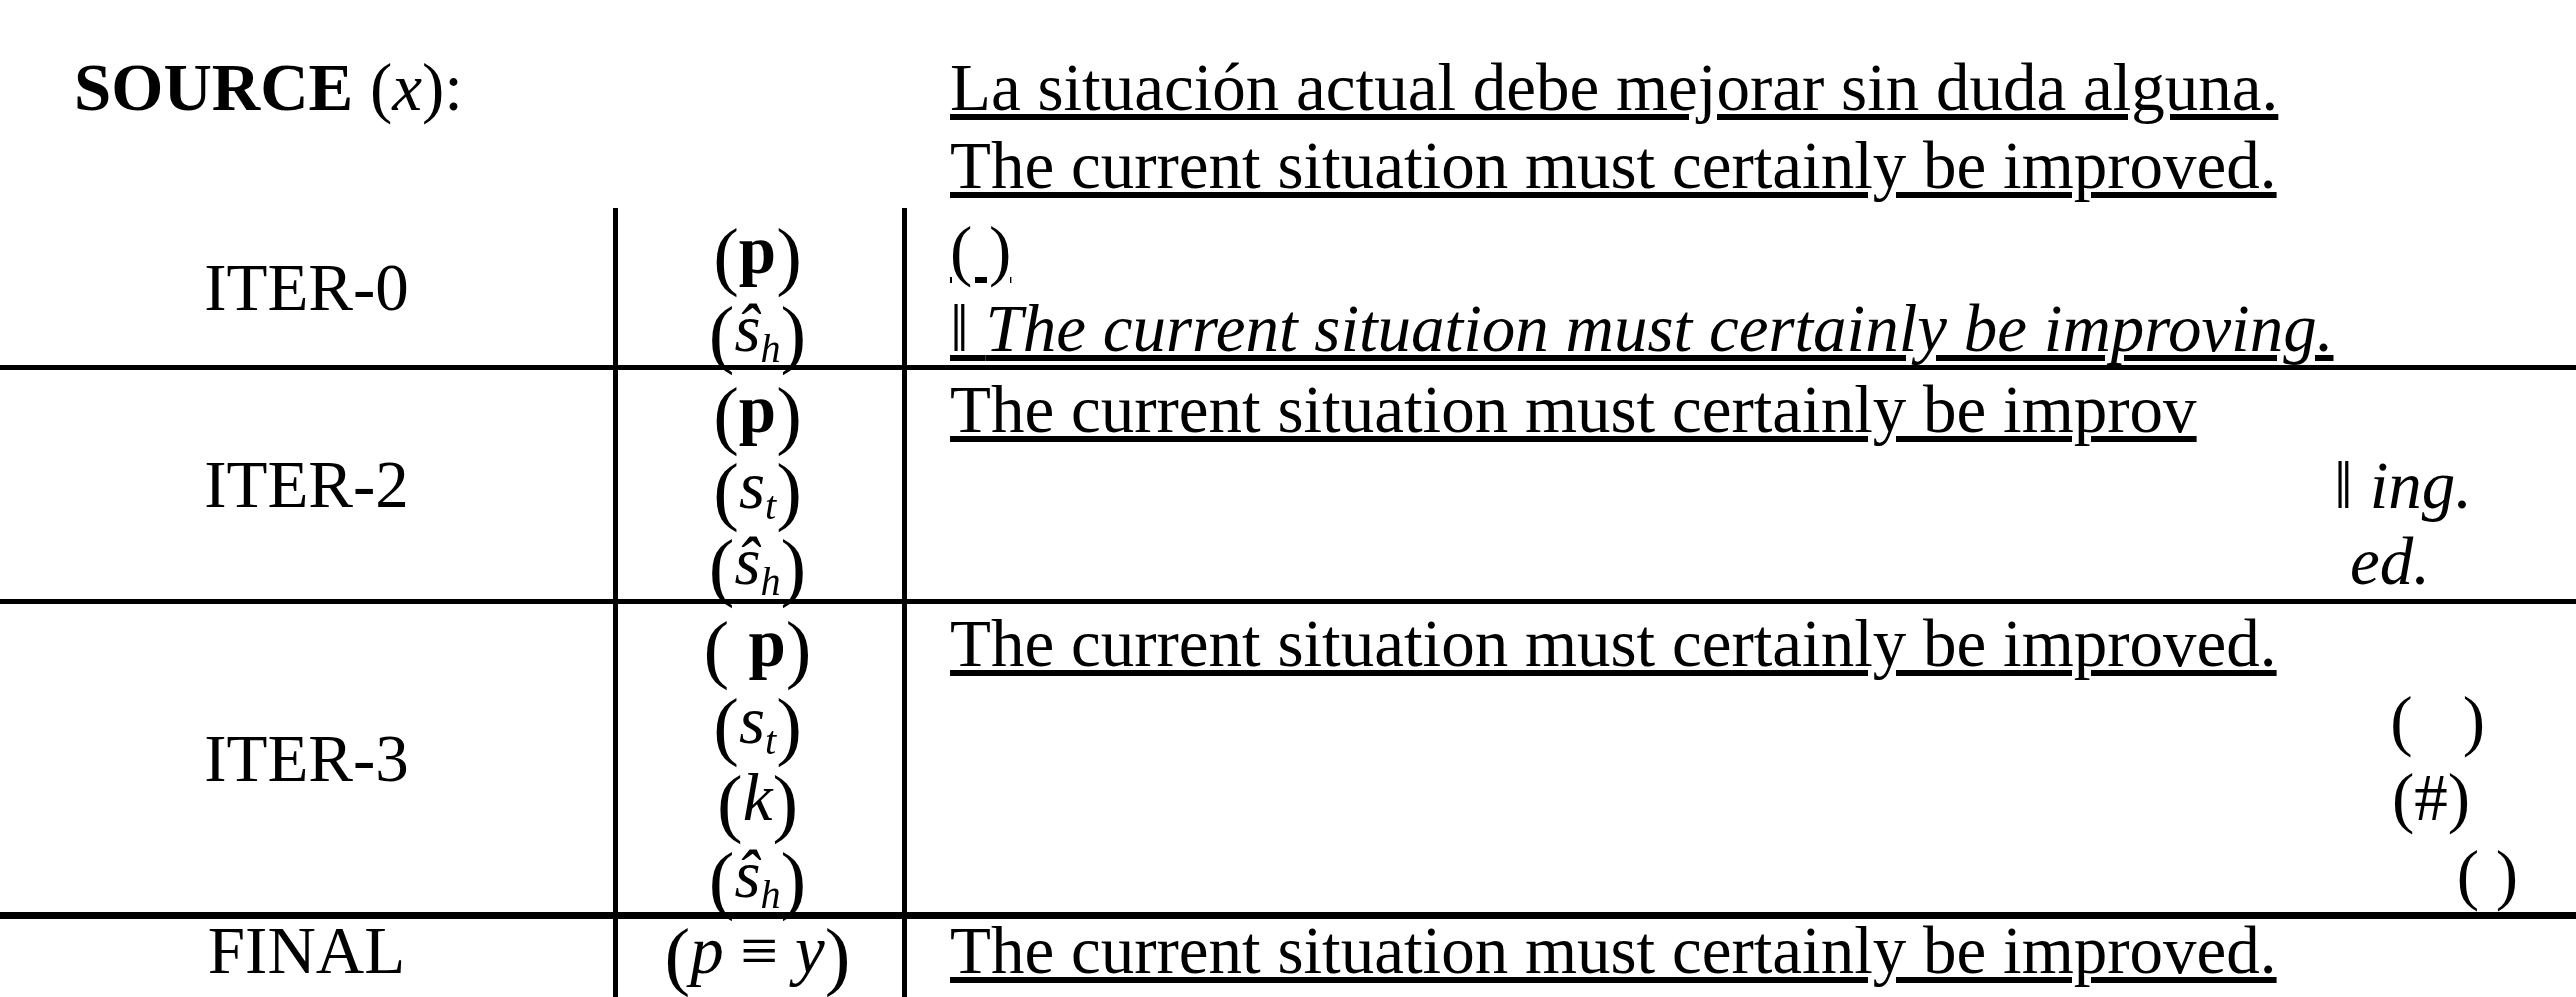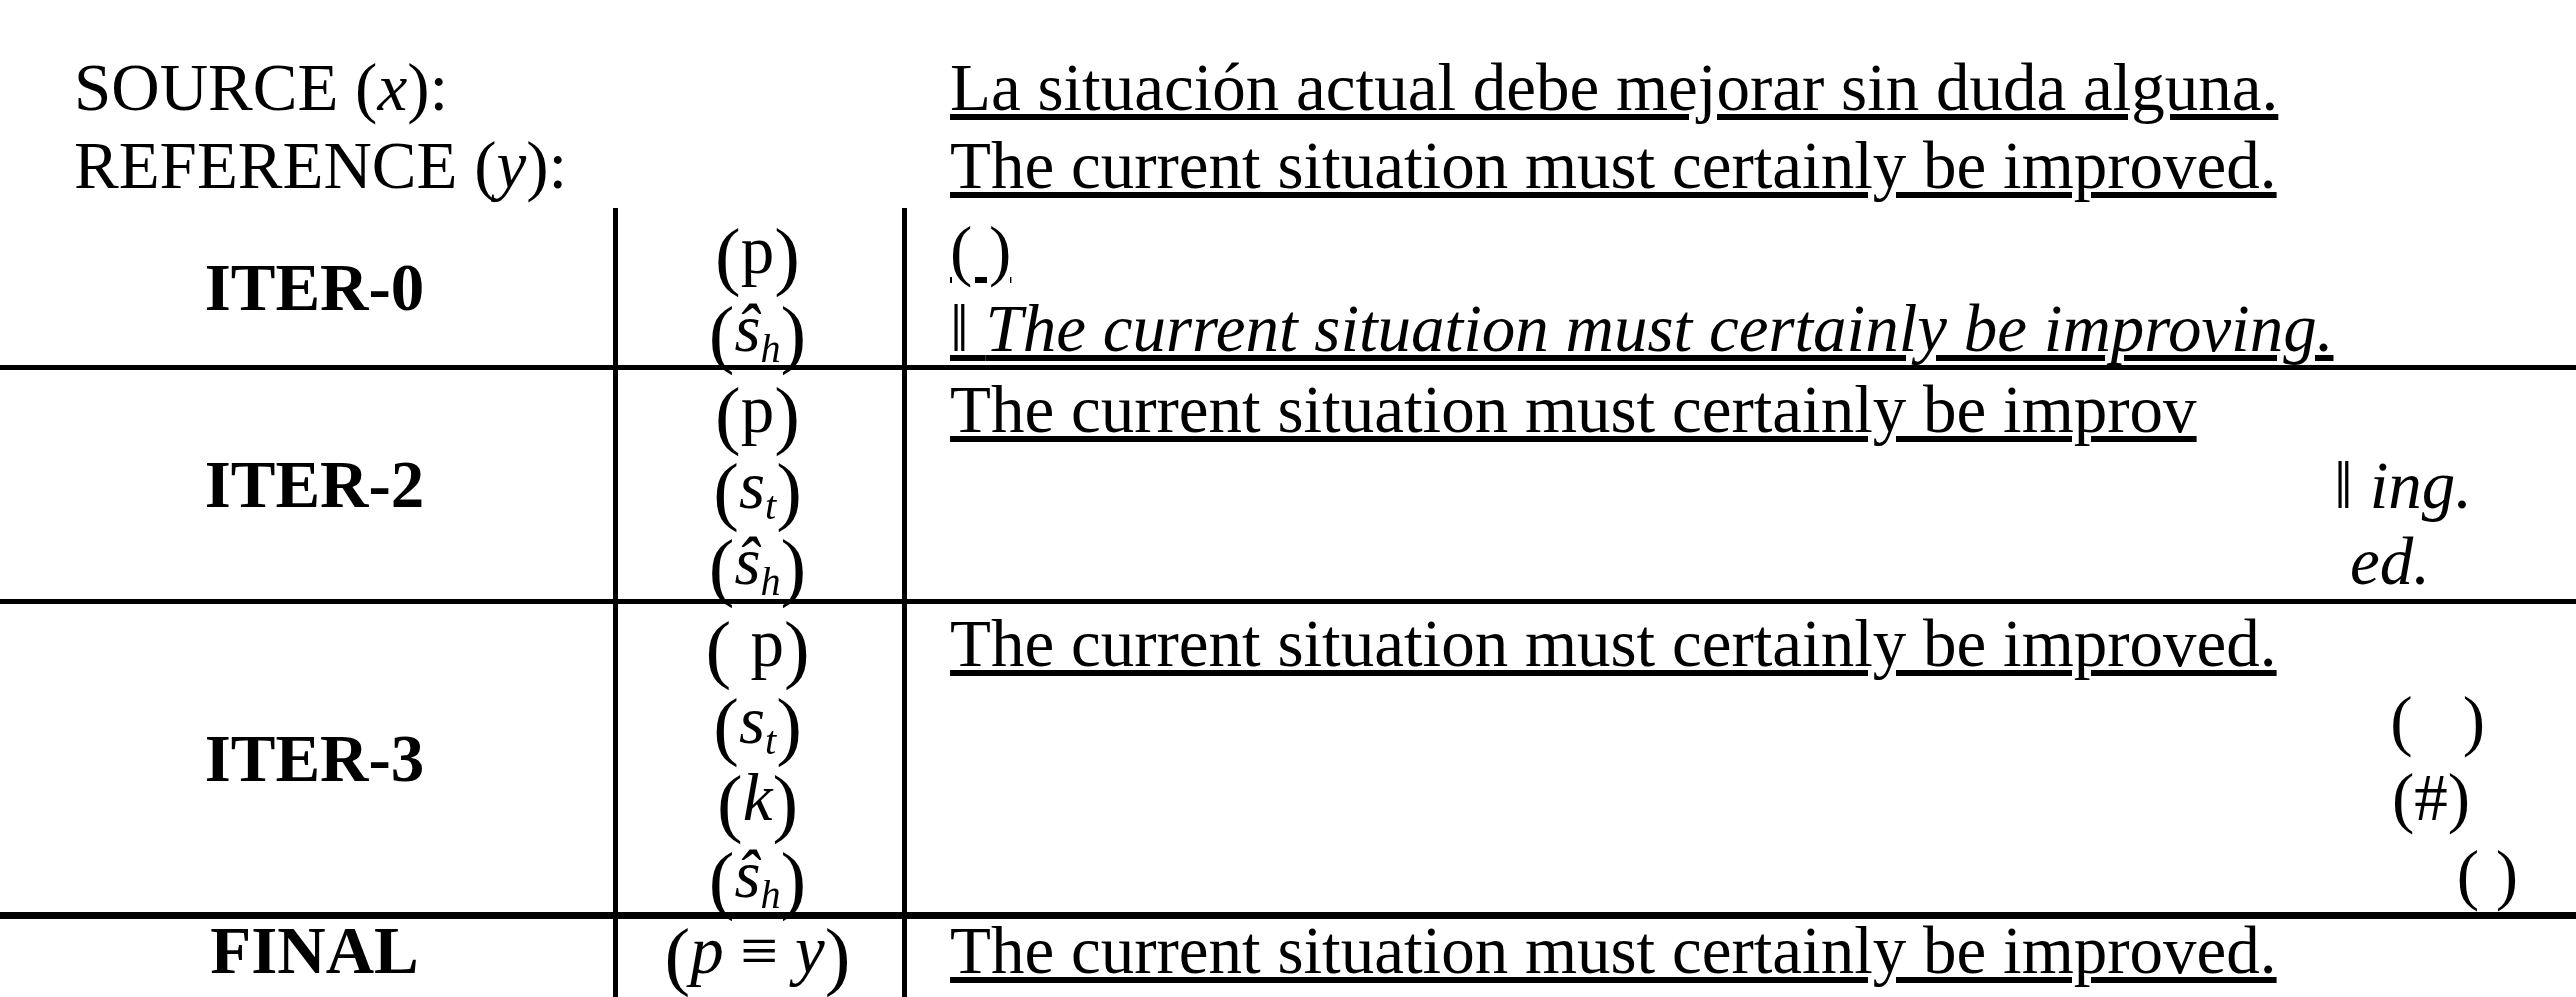--- a/index.html
+++ b/index.html
@@ -1,23 +1,23 @@
 <!DOCTYPE html>
 <html style="font-size:12.4px"><head>
 <meta charset="utf-8">
 <style>
   html,body{margin:0;padding:0;background:#fff;}
   .page{
     position:relative;width:2576px;height:998px;background:#ffffff;color:#000000;
     font-family:"Liberation Serif","DejaVu Serif",serif;font-size:67px;overflow:hidden;
   }
   .abs{position:absolute;height:78px;line-height:78px;white-space:pre;}
-  .bold{font-weight:normal;}
+  .bold{font-weight:bold;}
   .it{font-style:italic;}
-  .lbl{left:8px;width:613px;text-align:center;font-weight:bold;}
+  .lbl{left:0;width:613px;text-align:center;font-weight:normal;}
   .hlbl{left:74px;}
   .tag{left:613px;width:289px;text-align:center;}
   .tp{font-size:1.15em;line-height:78px;vertical-align:-0.10em;}
   .ts{font-size:0.60em;font-style:italic;vertical-align:-0.28em;}
   .cl{left:950px;text-decoration:underline;}
   .cr{left:907px;right:0;text-align:right;}
   .pr182{padding-right:104px;} .pr188{padding-right:146px;padding-left:6px;}
   .pr117{padding-right:91px;} .pr137{padding-right:106px;} .pr75{padding-right:58px;}
   .vrule{position:absolute;top:208px;bottom:0;width:4.7px;background:#000;}
   .v1{left:613px;} .v2{left:902px;}
@@ -25,21 +25,20 @@
   .h1{top:365px;height:5.4px;} .h2{top:599px;height:5.4px;} .h3{top:912px;height:7px;}
 </style>
 </head>
 <body>
 
 <div class="page">
 
   <div class="abs hlbl" style="top:48px"><span class="bold">SOURCE</span><span> (</span><span class="it">x</span><span>):</span></div>
   <div class="abs cl" style="top:48px"><span>La situación actual debe mejorar sin duda alguna.</span></div>
 
-  <div class="abs hlbl" style="top:126px"><span class="bold">REFERENCE</span><span> (</span><span class="it">y</span><span>):</span></div>
   <div class="abs cl" style="top:126px"><span>The current situation must certainly be improved.</span></div>
 
   <div class="vrule v1"></div>
   <div class="vrule v2"></div>
   <div class="hrule h1"></div>
   <div class="hrule h2"></div>
   <div class="hrule h3"></div>
 
   <div class="abs lbl" style="top:248px">ITER-0</div>
   <div class="abs tag" style="top:211px"><span class="tp">(</span><span class="bold">p</span><span class="tp">)</span></div>

